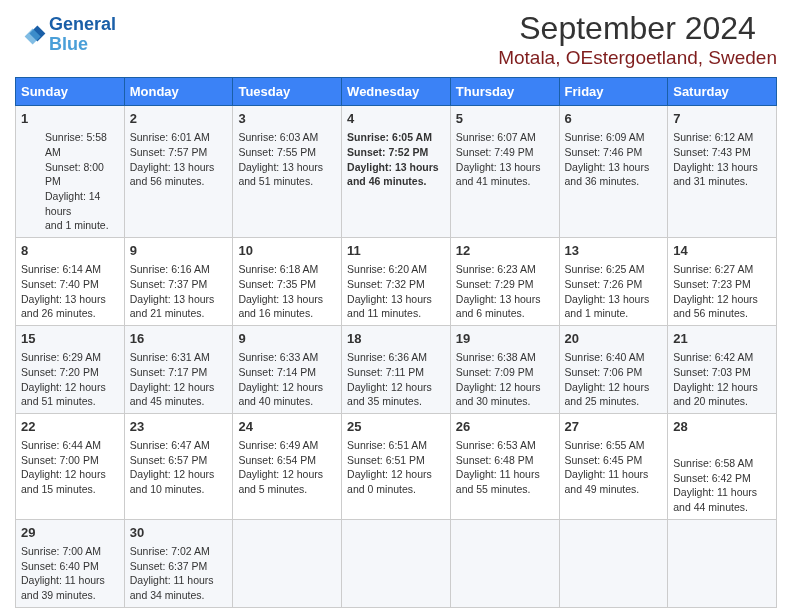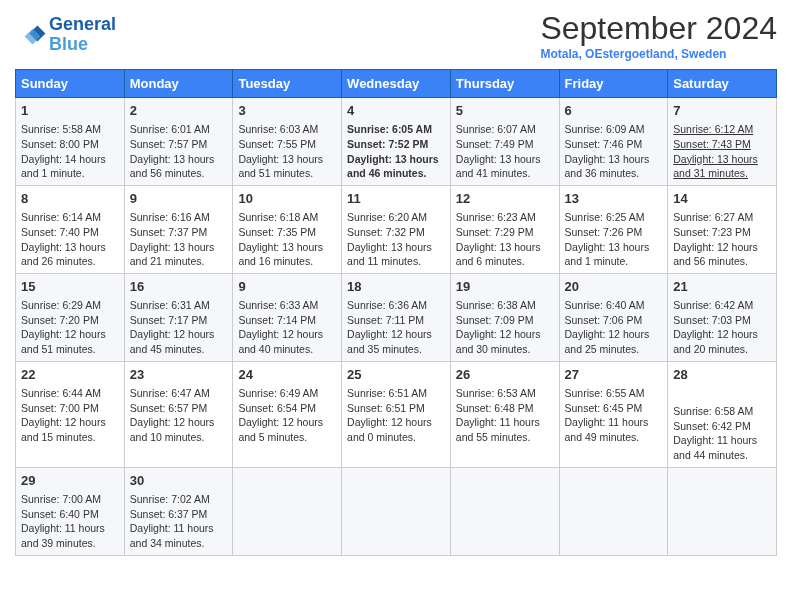--- a/index.html
+++ b/index.html
@@ -30,31 +30,31 @@
     }
     .logo-text span {
       color: #1a5fa8;
     }
     .logo-icon {
       width: 32px;
       height: 32px;
       margin-right: 2px;
     }
     .title-block {
-      text-align: left;
+      text-align: center;
     }
     .title-block h1 {
       font-size: 32px;
       font-weight: normal;
       color: #333;
     }
     .title-block h2 {
-      font-size: 12px;
-      font-weight: bold;
-      color: #3b82f6;
+      font-size: 19px;
+      font-weight: normal;
+      color: #7f1d1d;
     }
     table {
       width: 100%;
       border-collapse: collapse;
       font-size: 11px;
     }
     thead tr th {
       background-color: #3b82f6;
       color: #fff;
       text-align: left;
@@ -122,21 +122,21 @@
         <th>Wednesday</th>
         <th>Thursday</th>
         <th>Friday</th>
         <th>Saturday</th>
       </tr>
   </thead>
   <tbody id="calendar-body">
   <tr>
         <td>
           <span class="day-num">1</span>
-          <div class="day-info" style="white-space: pre-line;">Sunrise: 5:58 AM
+          <div class="day-info" style="white-space: pre-line; margin-left: 24px;">Sunrise: 5:58 AM
 Sunset: 8:00 PM
 Daylight: 14 hours
 and 1 minute.</div>
         </td>
         <td>
           <span class="day-num">2</span>
           <div class="day-info" style="white-space: pre-line;">Sunrise: 6:01 AM
 Sunset: 7:57 PM
 Daylight: 13 hours
 and 56 minutes.</div>
@@ -164,21 +164,21 @@
         </td>
         <td>
           <span class="day-num">6</span>
           <div class="day-info" style="white-space: pre-line;">Sunrise: 6:09 AM
 Sunset: 7:46 PM
 Daylight: 13 hours
 and 36 minutes.</div>
         </td>
         <td>
           <span class="day-num">7</span>
-          <div class="day-info" style="white-space: pre-line; text-decoration: underline;">Sunrise: 6:12 AM
+          <div class="day-info" style="white-space: pre-line;">Sunrise: 6:12 AM
 Sunset: 7:43 PM
 Daylight: 13 hours
 and 31 minutes.</div>
         </td>
       </tr>
       <tr>
         <td>
           <span class="day-num">8</span>
           <div class="day-info" style="white-space: pre-line;">Sunrise: 6:14 AM
 Sunset: 7:40 PM

